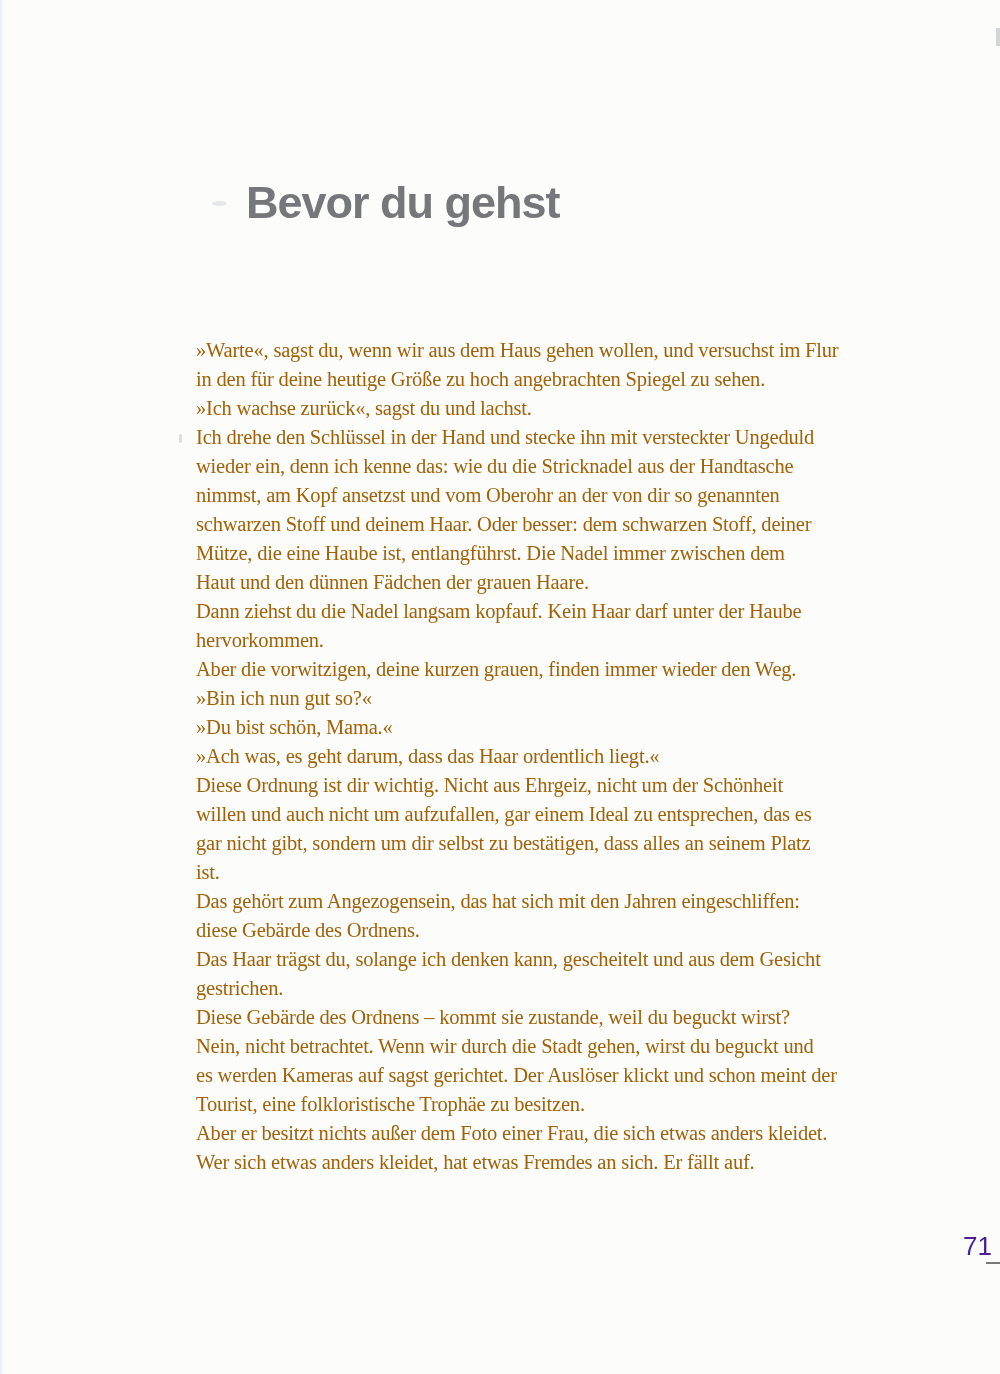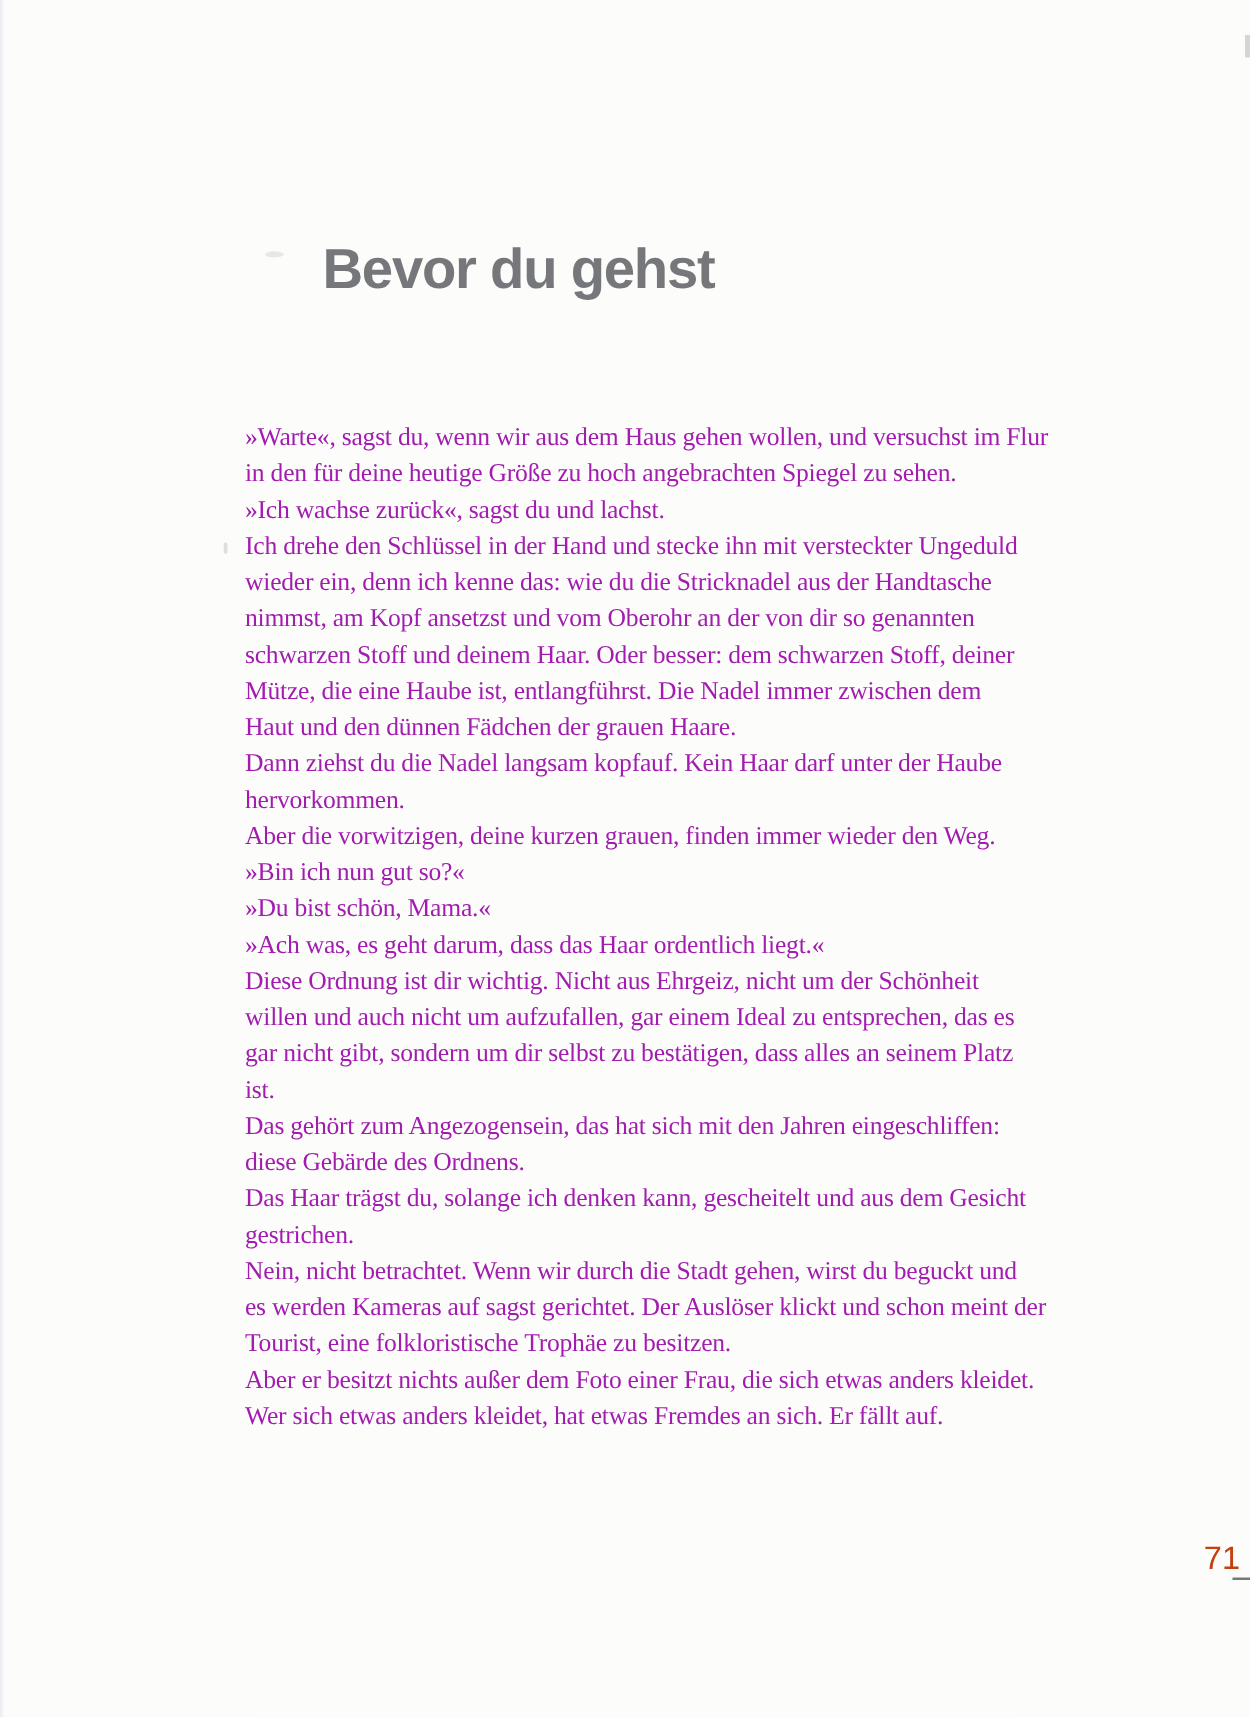--- a/index.html
+++ b/index.html
@@ -19,54 +19,54 @@
   .edge-left {
     position: absolute;
     left: 0; top: 0;
     width: 4px; height: 100%;
     background: linear-gradient(to right, #e9ecef, rgba(255,255,255,0));
   }
   .page-title {
     position: absolute;
     left: 246px;
     top: 175px;
-    margin: 12px;
+    margin: 0;
     font-family: "Liberation Sans", sans-serif;
     font-weight: bold;
     font-size: 45px;
     line-height: 56px;
     letter-spacing: -1px;
     color: #76777a;
     white-space: nowrap;
   }
   .body-text {
     position: absolute;
     left: 196px;
     top: 336px;
     width: 720px;
     font-family: "Liberation Serif", serif;
     font-size: 20.5px;
     line-height: 29px;
     letter-spacing: -0.2px;
-    color: #a21caf;
+    color: #a16207;
   }
   .body-text .line {
     white-space: nowrap;
     height: 29px;
   }
   .folio {
     position: absolute;
     left: 952px;
     top: 1231px;
     width: 40px;
     text-align: right;
     font-family: "Liberation Sans", sans-serif;
     font-weight: normal;
     font-size: 26px;
-    color: #c2410c;
+    color: #4c1d95;
   }
   .folio-rule {
     position: absolute;
     left: 986px;
     top: 1262px;
     width: 14px;
     height: 2px;
     background: #77787a;
   }
   
@@ -118,20 +118,21 @@
     <div class="line">»Du bist schön, Mama.«</div>
     <div class="line">»Ach was, es geht darum, dass das Haar ordentlich liegt.«</div>
     <div class="line">Diese Ordnung ist dir wichtig. Nicht aus Ehrgeiz, nicht um der Schönheit</div>
     <div class="line">willen und auch nicht um aufzufallen, gar einem Ideal zu entsprechen, das es</div>
     <div class="line">gar nicht gibt, sondern um dir selbst zu bestätigen, dass alles an seinem Platz</div>
     <div class="line">ist.</div>
     <div class="line">Das gehört zum Angezogensein, das hat sich mit den Jahren eingeschliffen:</div>
     <div class="line">diese Gebärde des Ordnens.</div>
     <div class="line">Das Haar trägst du, solange ich denken kann, gescheitelt und aus dem Gesicht</div>
     <div class="line">gestrichen.</div>
+    <div class="line">Diese Gebärde des Ordnens – kommt sie zustande, weil du beguckt wirst?</div>
     <div class="line">Nein, nicht betrachtet. Wenn wir durch die Stadt gehen, wirst du beguckt und</div>
     <div class="line">es werden Kameras auf sagst gerichtet. Der Auslöser klickt und schon meint der</div>
     <div class="line">Tourist, eine folkloristische Trophäe zu besitzen.</div>
     <div class="line">Aber er besitzt nichts außer dem Foto einer Frau, die sich etwas anders kleidet.</div>
     <div class="line">Wer sich etwas anders kleidet, hat etwas Fremdes an sich. Er fällt auf.</div>
   </div>
 
   <div class="folio">71</div>
   <div class="folio-rule"></div>
 </div>

